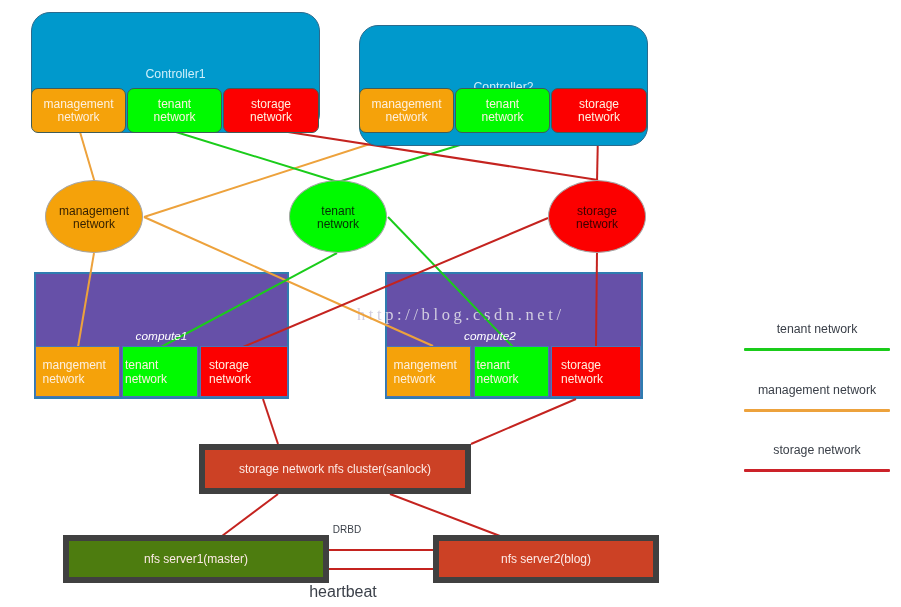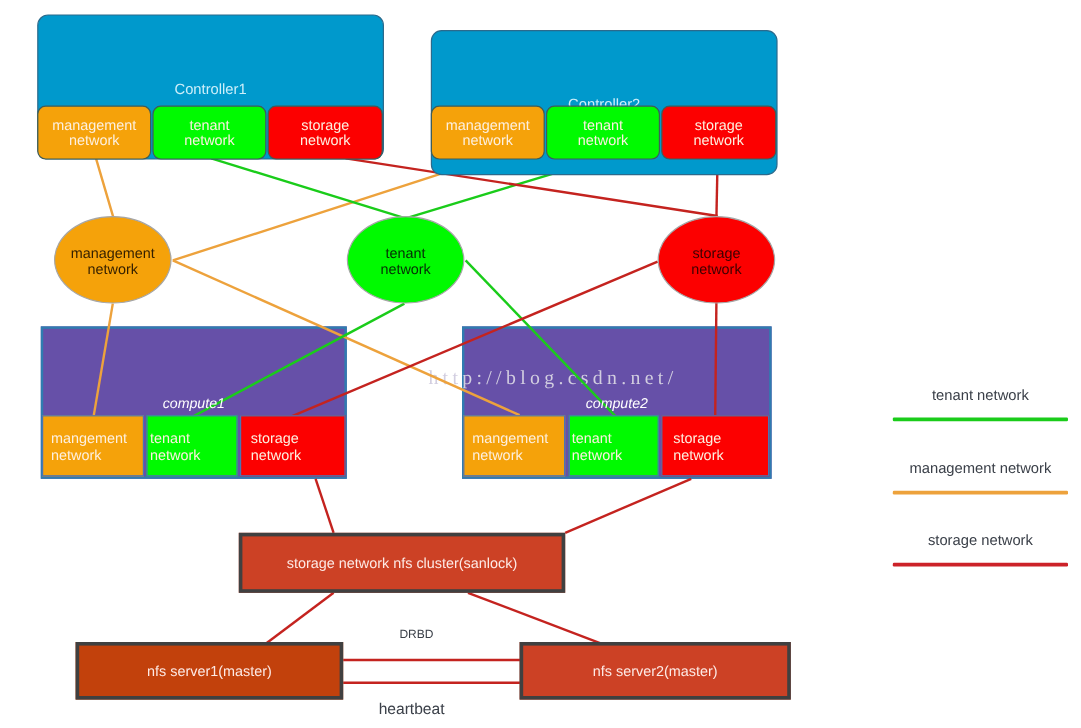--- a/index.html
+++ b/index.html
@@ -1,41 +1,41 @@
 <!DOCTYPE html>
 <html><head>
 <meta charset="utf-8">
 <title>network diagram</title>
 <style>
   html,body{margin:0;padding:0;background:#ffffff;}
   body{width:901px;height:607px;overflow:hidden;font-family:"Liberation Sans",sans-serif;}
   #stage{position:relative;width:901px;height:607px;background:#fff;}
   svg.layer{position:absolute;left:0;top:0;width:901px;height:607px;}
 
-  .ctrl{position:absolute;background:#0099cc;border:1.5px solid #2b6a8c;border-radius:9px;box-sizing:border-box;}
+  .ctrl{position:absolute;background:#0099cc;border:1.5px solid #2b6a8c;border-radius:19px;box-sizing:border-box;}
   .ctrl-label{position:absolute;left:0;right:0;top:54px;text-align:center;color:#cdeffa;font-size:12.3px;}
   .port{position:absolute;box-sizing:border-box;border-radius:7px;border:1.5px solid #3f5c58;display:flex;align-items:center;justify-content:center;text-align:center;line-height:13px;font-size:12px;color:#fdf0e0;}
   .port span{display:block;width:74px;}
   .port.orange{background:#f5a20a;}
   .port.green{background:#00fa00;}
   .port.red{background:#fc0000;}
   .compute{position:absolute;background:#6650a8;border:2px solid #2f7cb0;box-sizing:border-box;}
   .compute-label{position:absolute;text-align:center;color:#ffffff;font-size:11.8px;font-style:italic;}
   .cport{position:absolute;box-sizing:border-box;border:1px solid #4a74b5;display:flex;align-items:center;justify-content:center;text-align:left;line-height:14px;font-size:12px;color:#fdf0e0;}
   .cport span{display:block;width:70px;}
   .cport.orange{background:#f5a20a;}
   .cport.green{background:#00fa00;}
   .cport.red{background:#fc0000;}
   .ellipse{position:absolute;border-radius:50%;border:1.5px solid #a6a6a6;box-sizing:border-box;display:flex;align-items:center;justify-content:center;text-align:center;font-size:12px;line-height:13px;color:#241a08;}
   .ellipse span{display:block;width:78px;padding-top:2px;}
   .ellipse.orange-e{background:#f5a20a;color:#331f00;}
   .ellipse.green-e{background:#00fa00;color:#062b06;}
   .ellipse.red-e{background:#fc0000;color:#3a0000;}
-  .nfs{position:absolute;background:#cc4125;border:3px solid #404040;box-sizing:border-box;display:flex;align-items:center;justify-content:center;color:#fdeae6;font-size:12px;}
-  .linklabel{position:absolute;font-size:13px;color:#3b4049;text-align:center;}
+  .nfs{position:absolute;background:#cc4125;border:6px solid #404040;box-sizing:border-box;display:flex;align-items:center;justify-content:center;color:#fdeae6;font-size:12px;}
+  .linklabel{position:absolute;font-size:16px;color:#3b4049;text-align:center;}
   .watermark{position:absolute;left:357px;top:305px;font-family:"Liberation Serif",serif;font-size:16.5px;color:#d2cee0;letter-spacing:3.6px;white-space:nowrap;}
   .legend{position:absolute;left:0;top:0;}
   .legend-item{position:absolute;left:744px;width:146px;}
   .legend-text{position:absolute;left:0;width:146px;text-align:center;font-size:12.3px;color:#3b4049;}
   .legend-line{position:absolute;left:0;height:2.5px;width:146px;border-radius:1px;}
 
 </style>
 </head>
 <body>
 
@@ -113,39 +113,39 @@
   <div class="cport orange" style="left: 35px; top: 346px; width: 85px; height: 51px; background: rgb(245, 162, 10);">
         <span>mangement network</span>
       </div>
   <div class="cport green" style="left: 122px; top: 346px; width: 76px; height: 51px; background: rgb(0, 250, 0);">
         <span>tenant network</span>
       </div>
   <div class="cport red" style="left: 200px; top: 346px; width: 88px; height: 51px; background: rgb(252, 0, 0);">
         <span>storage network</span>
       </div>
 
-  <div class="compute-label" style="left:385px;top:329px;width:258px;">compute2</div>
+  <div class="compute-label" style="left:385px;top:329px;width:210px;">compute2</div>
   <div class="cport orange" style="left: 386px; top: 346px; width: 85px; height: 51px; background: rgb(245, 162, 10);">
         <span>mangement network</span>
       </div>
   <div class="cport green" style="left: 474px; top: 346px; width: 75px; height: 51px; background: rgb(0, 250, 0);">
         <span>tenant network</span>
       </div>
   <div class="cport red" style="left: 551px; top: 346px; width: 90px; height: 51px; background: rgb(252, 0, 0);">
         <span>storage network</span>
       </div>
 
   <div class="nfs" style="left: 199px; top: 444px; width: 272px; height: 50px; background: rgb(204, 65, 37);">
         <span>storage network nfs cluster(sanlock)</span>
       </div>
-  <div class="nfs" style="left: 63px; top: 535px; width: 223px; height: 48px; background: #c2410c;">
+  <div class="nfs" style="left: 63px; top: 535px; width: 266px; height: 48px; background: #4d7c0f;">
         <span>nfs server1(master)</span>
       </div>
   <div class="nfs" style="left: 433px; top: 535px; width: 226px; height: 48px; background: rgb(204, 65, 37);">
-        <span>nfs server2(master)</span>
+        <span>nfs server2(blog)</span>
       </div>
 
   <div class="linklabel" style="left:287px;top:524px;width:120px;font-size:10px;text-align:center;">DRBD</div>
   <div class="linklabel" style="left:283px;top:583px;width:120px;">heartbeat</div>
 
   <div class="legend">
     <div class="legend-item" style="top:322px;height:30px;">
       <div class="legend-text" style="top:0px;">tenant network</div>
       <div class="legend-line" style="top: 26px; background: rgb(26, 204, 26);"></div>
     </div>

